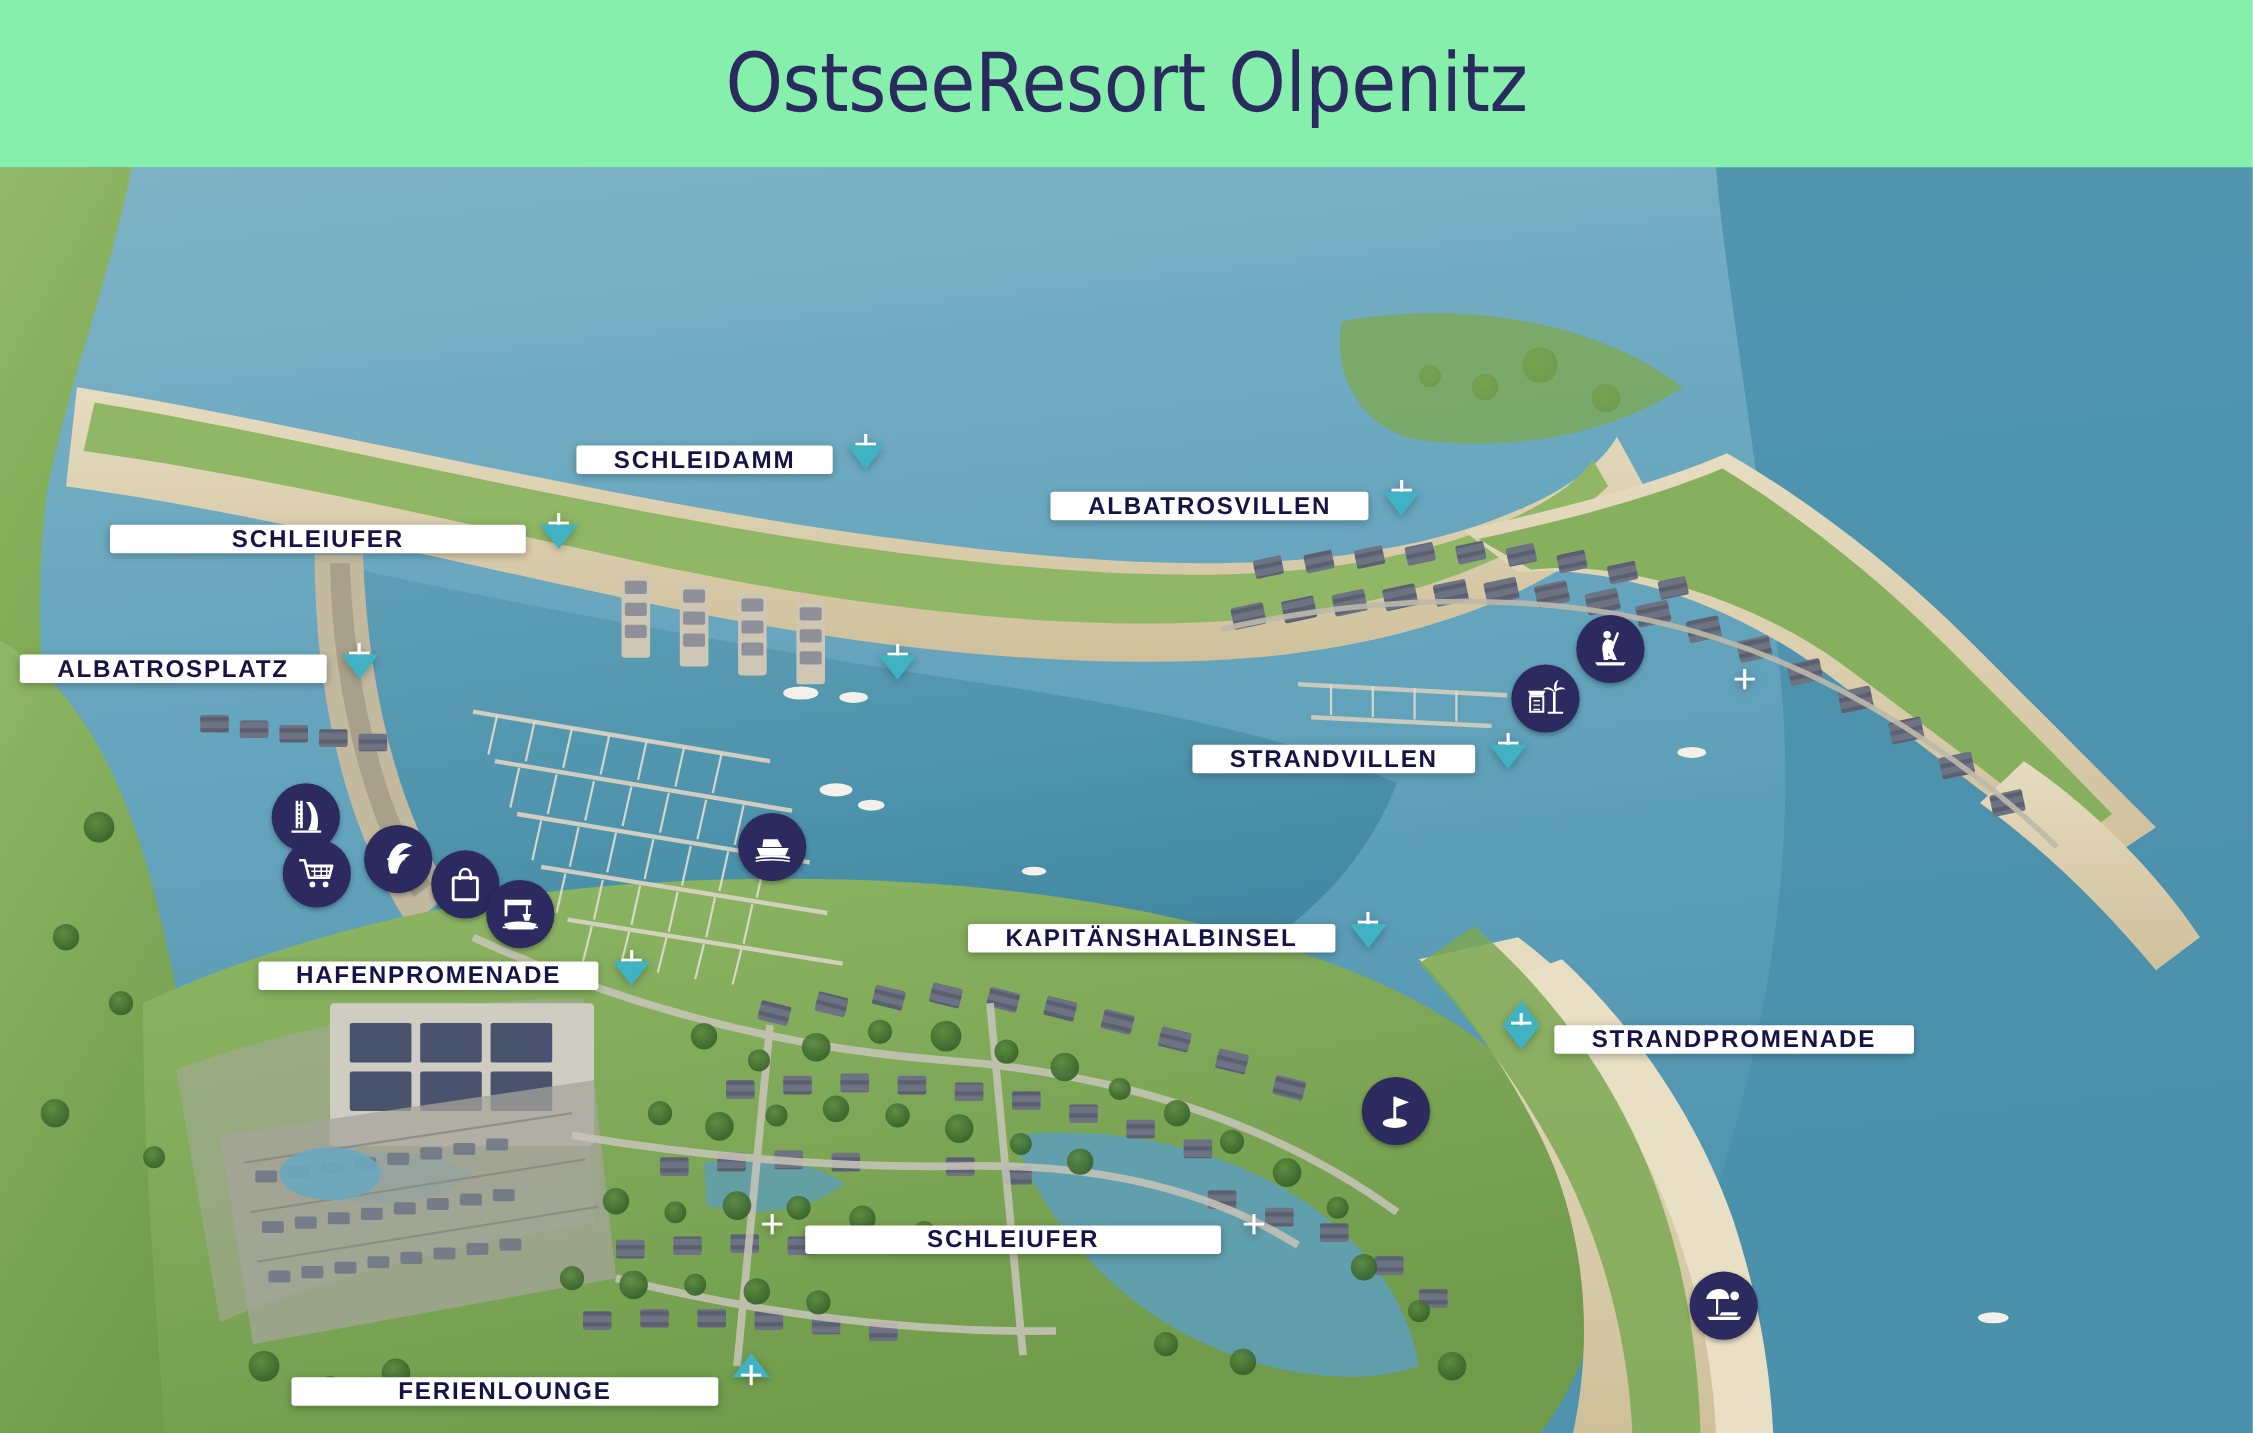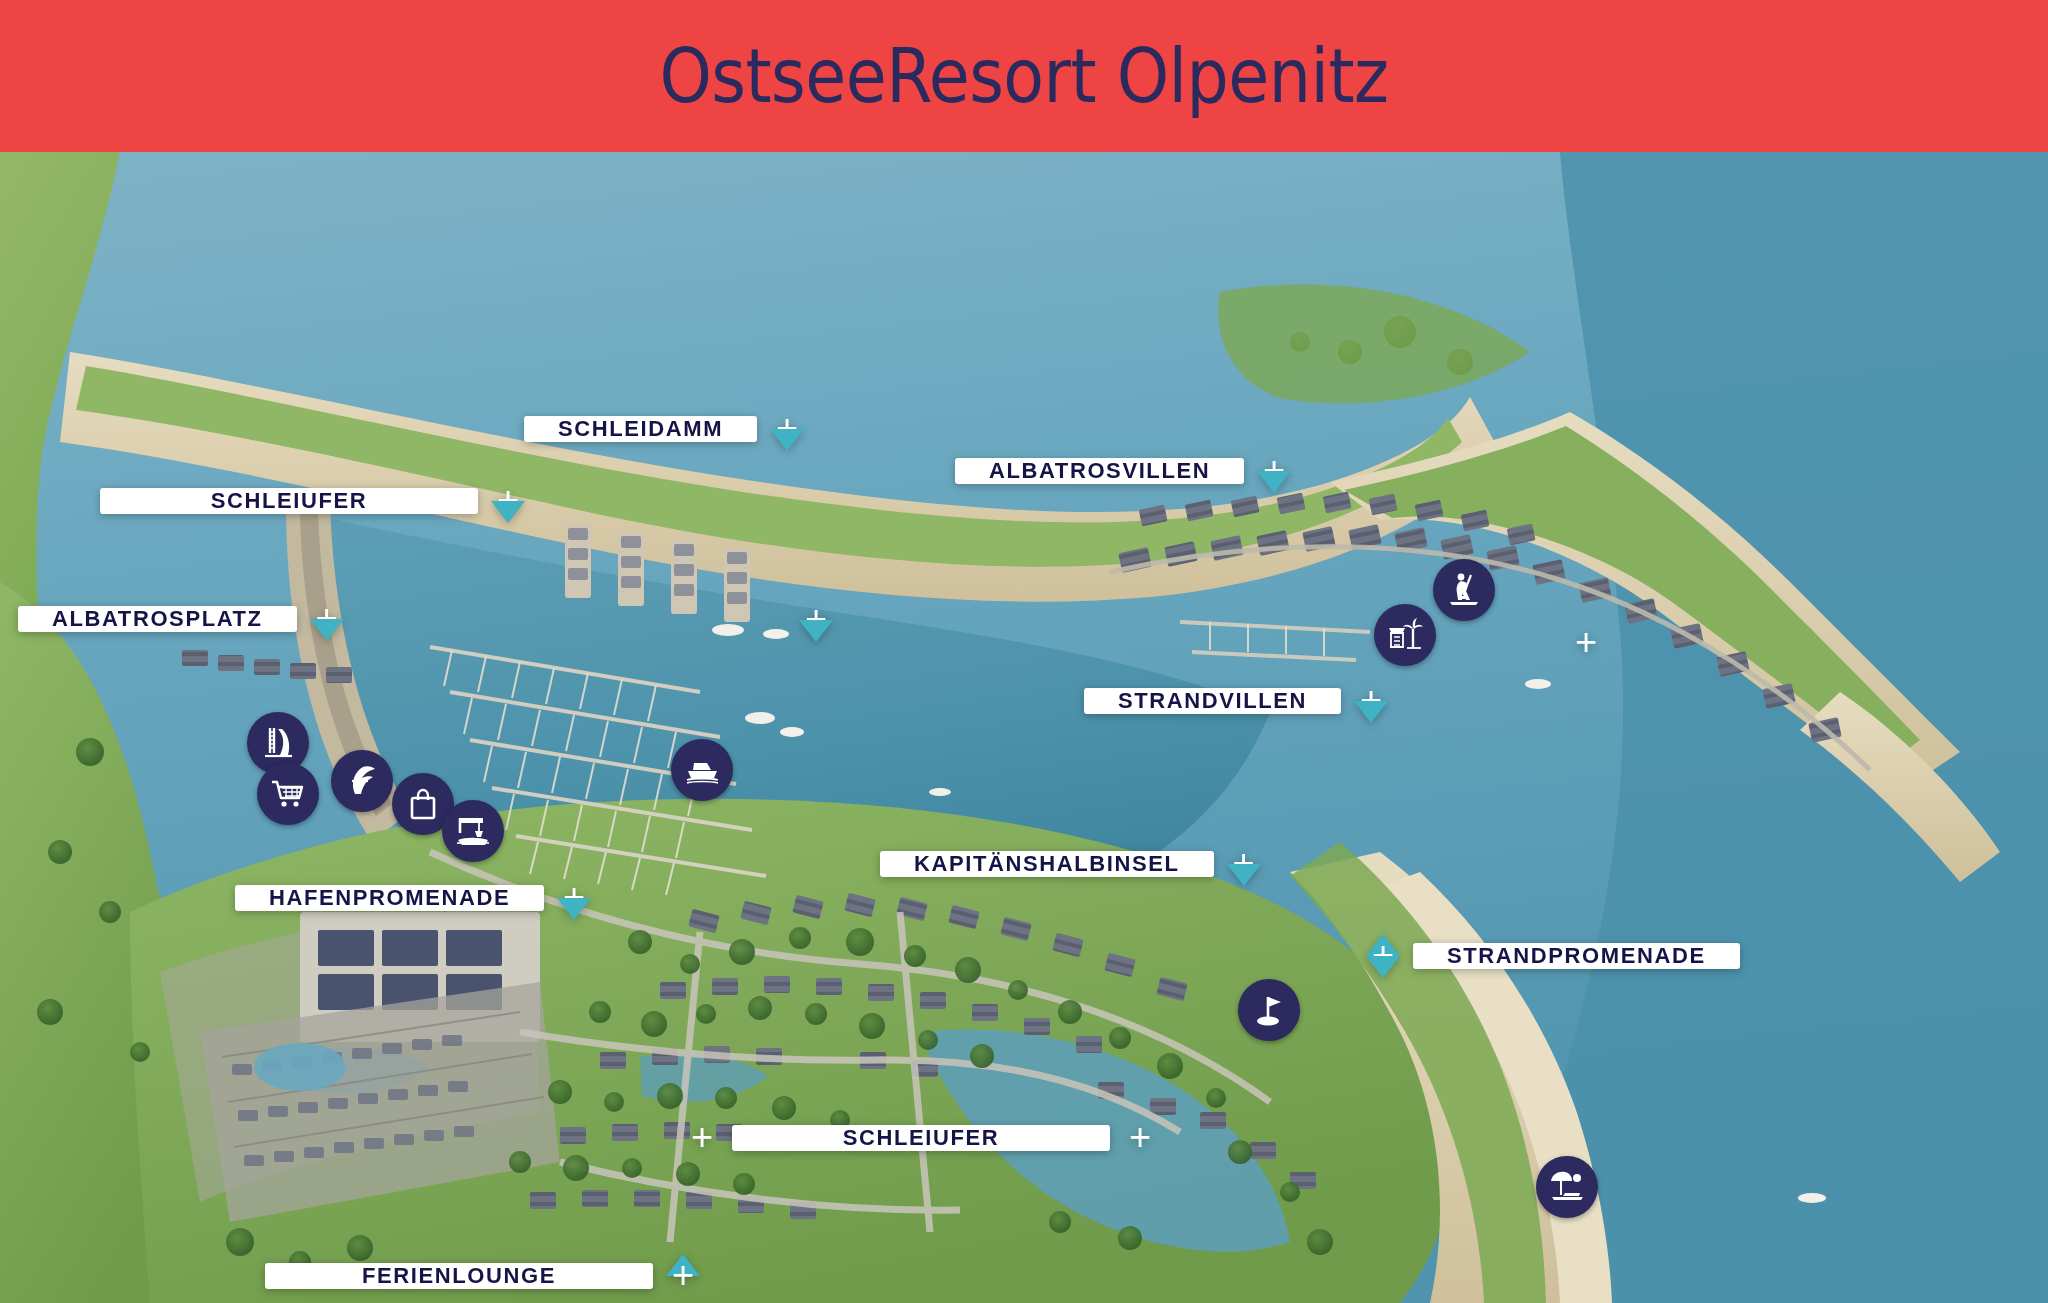--- a/index.html
+++ b/index.html
@@ -4,37 +4,37 @@
 <style>
   html,body{margin:0;padding:0;background:#ffffff;}
   body{
     width:2048px;height:1303px;overflow:hidden;position:relative;
     font-family:"Liberation Sans","DejaVu Sans",sans-serif;
   }
 
   
   #title-bar{
     position:absolute;left:0;top:0;width:2048px;height:152px;
-    background:#ef4444;display:flex;align-items:center;justify-content:center;
+    background:#86efac;display:flex;align-items:center;justify-content:center;
   }
   #page-title{
     font-size:74px;font-weight:400;color:#2b2a5e;letter-spacing:-0.5px;
     font-family:"DejaVu Sans Condensed","Liberation Sans",sans-serif;
     white-space:nowrap;
   }
 
   
   #map-area{
     position:absolute;left:0;top:152px;width:2048px;height:1151px;
     overflow:hidden;background:#63a8bd;
   }
   #map-svg{position:absolute;left:0;top:0;width:2048px;height:1151px;display:block;}
 
   
-  .hotspot{position:absolute;display:flex;align-items:center;height:48px;filter:drop-shadow(0 2px 4px rgba(0,0,0,.28));}
+  .hotspot{position:absolute;display:flex;align-items:flex-start;height:48px;filter:drop-shadow(0 2px 4px rgba(0,0,0,.28));}
   .hs-text{
     background:#ffffff;display:flex;align-items:center;justify-content:center;
     color:#161446;font-size:22px;font-weight:700;letter-spacing:1.6px;
     padding:0 34px;white-space:nowrap;border-radius:3px;
   }
   .hs-plus{
     position:relative;background:#3fb2c3;width:60px;flex:0 0 60px;
     display:flex;align-items:center;justify-content:center;border-radius:3px;
   }
   .hs-plus .glyph{

